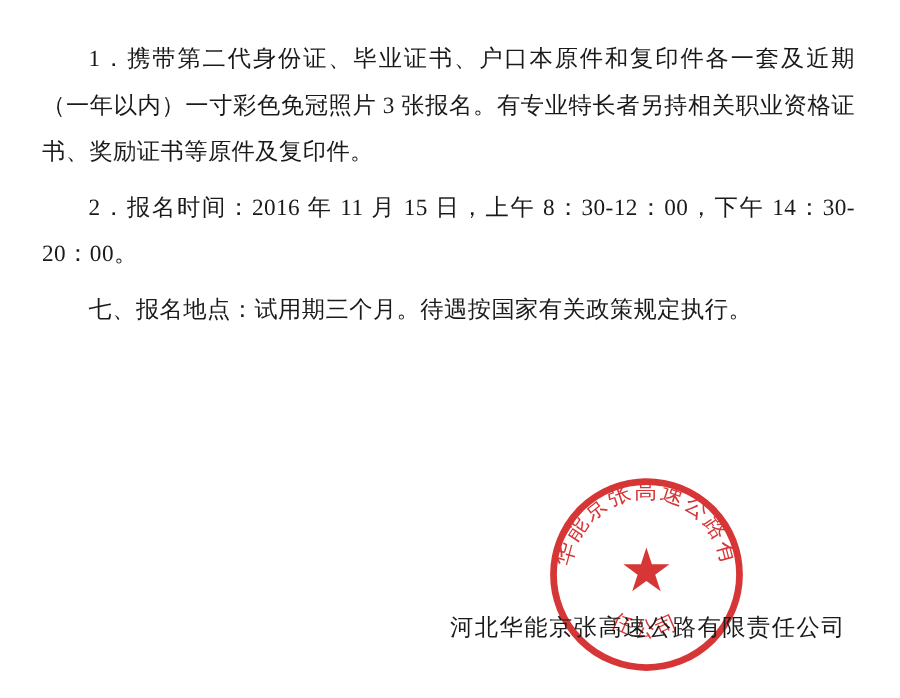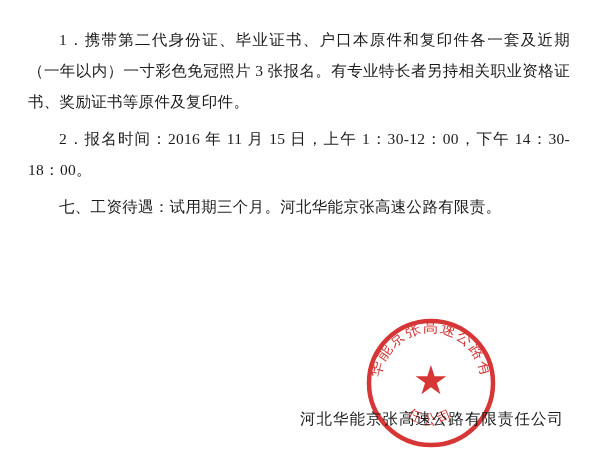--- a/index.html
+++ b/index.html
@@ -61,22 +61,22 @@
   .seal svg {
     display: block;
   }
 </style>
 </head>
 <body>
 
 <div class="page">
 
   <p class="para">1．携带第二代身份证、毕业证书、户口本原件和复印件各一套及近期（一年以内）一寸彩色免冠照片 3 张报名。有专业特长者另持相关职业资格证书、奖励证书等原件及复印件。</p>
-  <p class="para">2．报名时间：2016 年 11 月 15 日，上午 1：30-12：00，下午 14：30-18：00。</p>
-  <p class="para">七、工资待遇：试用期三个月。河北华能京张高速公路有限责。</p>
+  <p class="para">2．报名时间：2016 年 11 月 15 日，上午 8：30-12：00，下午 14：30-20：00。</p>
+  <p class="para">七、报名地点：试用期三个月。待遇按国家有关政策规定执行。</p>
 
   <div class="seal">
     <svg width="142" height="142" viewBox="0 0 142 142" xmlns="http://www.w3.org/2000/svg">
       <defs>
         <path id="sealArcTop" d="M 20,71 A 51,51 0 1 1 122,71"></path>
         <path id="sealArcBottom" d="M 30,71 A 41,41 0 0 0 112,71"></path>
       </defs>
       <circle cx="71" cy="71" r="62" fill="none" stroke="#d21b1b" stroke-width="4.5"></circle>
       <text font-family="'Liberation Serif', serif" font-size="15.5" fill="#d21b1b" letter-spacing="1.2">
         <textPath href="#sealArcTop" startOffset="50%" text-anchor="middle">河北华能京张高速公路有限责</textPath>

